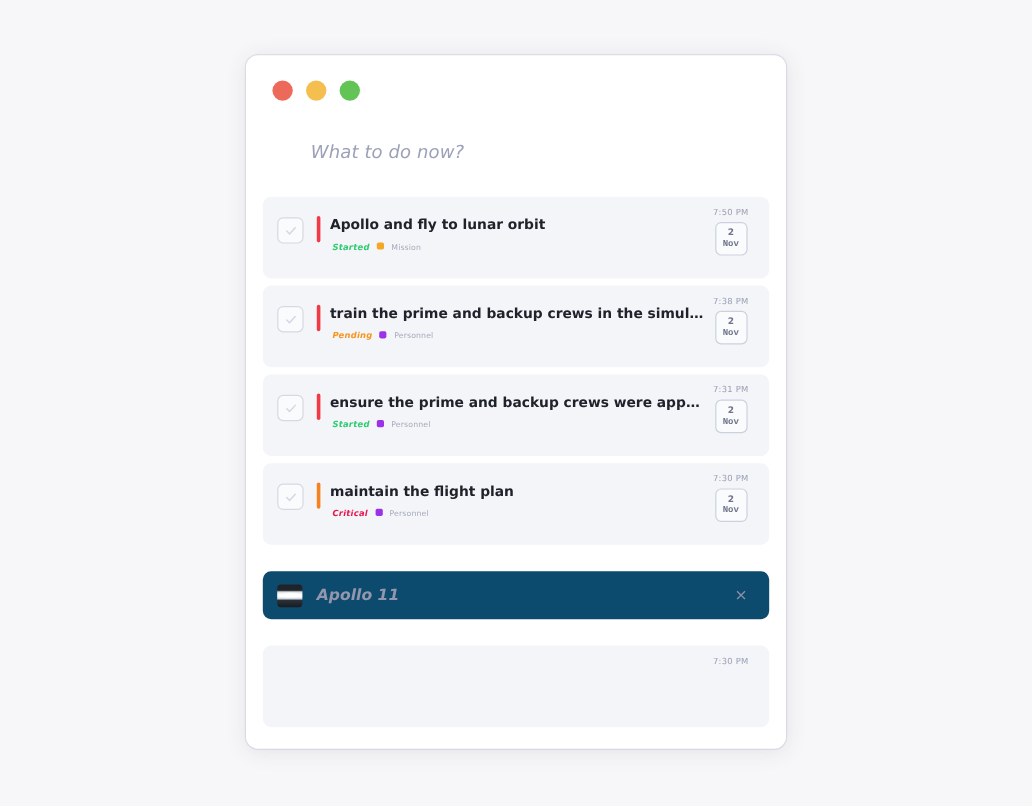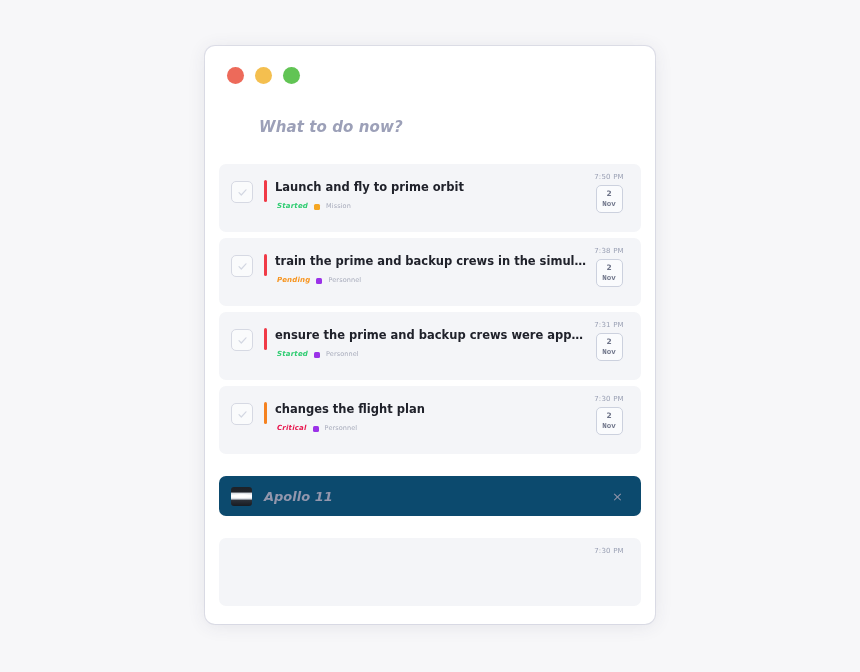--- a/index.html
+++ b/index.html
@@ -45,21 +45,21 @@
     display: block;
   }
 
   
   .content {
     padding: 0 14px;
   }
 
   .section-heading {
     font-size: 15px;
-    font-weight: bold;
+    font-weight: normal;
     font-style: italic;
     color: #9ca0b8;
     letter-spacing: 0.1px;
     margin: 0 0 0 40px;
     padding: 0;
   }
   .heading-now { margin-top: 14px; margin-bottom: 28px; }
   .heading-next { margin-top: 32px; margin-bottom: 27px; }
 
   
@@ -108,21 +108,21 @@
     font-weight: bold;
     color: #20222b;
     line-height: 16px;
     white-space: nowrap;
     overflow: hidden;
     text-overflow: ellipsis;
   }
   .task-meta {
     margin-top: 7px;
     display: flex;
-    align-items: flex-end;
+    align-items: flex-start;
     gap: 6px;
     padding-left: 2px;
   }
   .status {
     font-size: 7px;
     font-weight: bold;
     font-style: italic;
     letter-spacing: 0.2px;
   }
   .tag-dot {
@@ -246,21 +246,21 @@
 
     <div>
         <div class="task">
     <span class="checkbox">
       <svg width="11" height="11" viewBox="0 0 11 11" aria-hidden="true">
         <path d="M2 5.6 L4.3 8 L9 2.8" fill="none" stroke="#d3d7e2" stroke-width="1.2" stroke-linecap="round" stroke-linejoin="round"></path>
       </svg>
     </span>
     <span class="accent" style="background: rgb(240, 58, 71);"></span>
     <div class="task-body">
-      <div class="task-title">Launch and fly to prime orbit</div>
+      <div class="task-title">Apollo and fly to lunar orbit</div>
       <div class="task-meta">
         <span class="status" style="color: rgb(46, 204, 113);">Started</span>
         <span class="tag-dot" style="background: rgb(245, 166, 35);"></span>
         <span class="tag-label">Mission</span>
       </div>
     </div>
     <div class="task-right">
       <span class="task-time">7:50 PM</span>
       <span class="date-chip">
         <span class="date-day">2</span>
@@ -319,21 +319,21 @@
 
     <div>
         <div class="task">
     <span class="checkbox">
       <svg width="11" height="11" viewBox="0 0 11 11" aria-hidden="true">
         <path d="M2 5.6 L4.3 8 L9 2.8" fill="none" stroke="#d3d7e2" stroke-width="1.2" stroke-linecap="round" stroke-linejoin="round"></path>
       </svg>
     </span>
     <span class="accent" style="background: rgb(245, 130, 32);"></span>
     <div class="task-body">
-      <div class="task-title">changes the flight plan</div>
+      <div class="task-title">maintain the flight plan</div>
       <div class="task-meta">
         <span class="status" style="color: rgb(232, 23, 78);">Critical</span>
         <span class="tag-dot" style="background: rgb(155, 50, 232);"></span>
         <span class="tag-label">Personnel</span>
       </div>
     </div>
     <div class="task-right">
       <span class="task-time">7:30 PM</span>
       <span class="date-chip">
         <span class="date-day">2</span>

